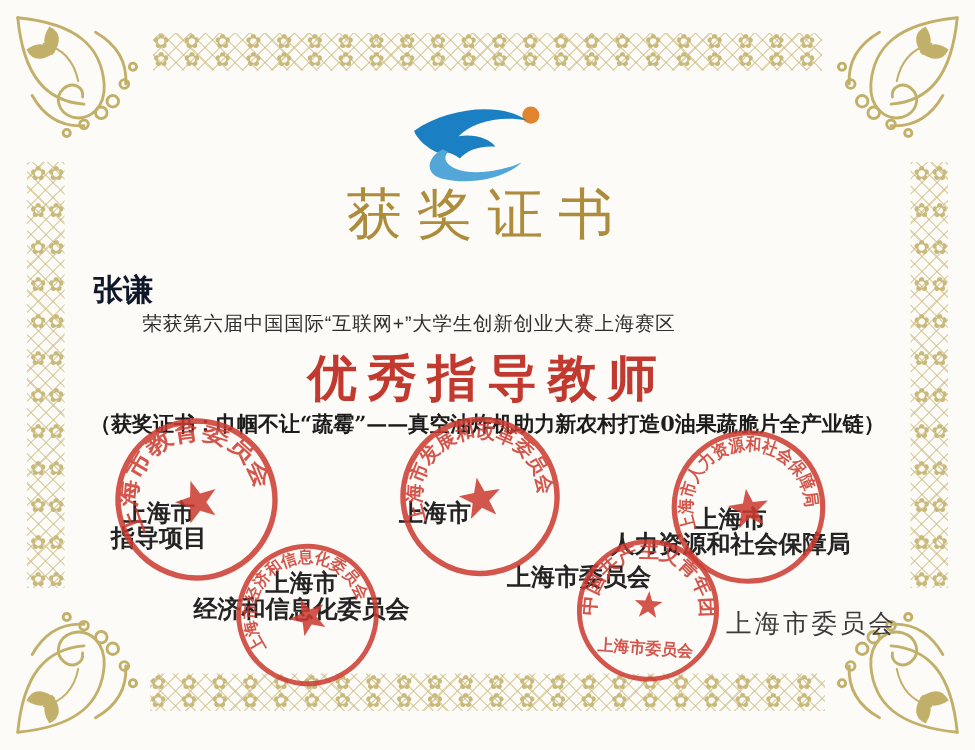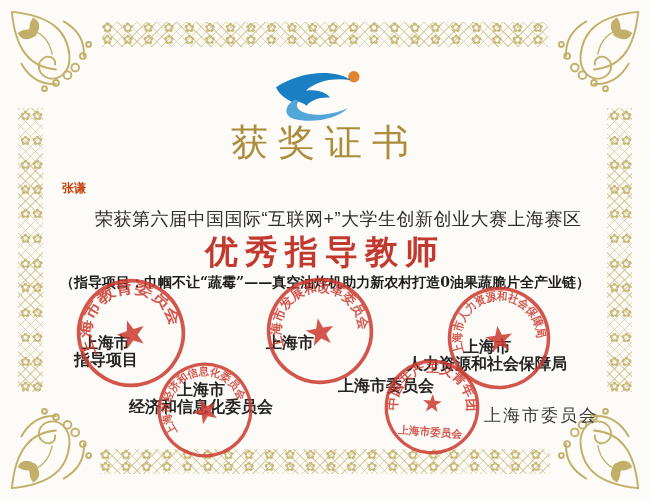--- a/index.html
+++ b/index.html
@@ -20,22 +20,22 @@
   .band-top{left:102px;right:102px;top:22px;height:25px;}
   .band-bottom{left:100px;right:100px;top:449px;height:25px;}
   .band-left{left:18px;top:108px;bottom:108px;width:25px;writing-mode:vertical-rl;line-height:12px;}
   .band-right{right:18px;top:108px;bottom:108px;width:25px;writing-mode:vertical-rl;line-height:12px;}
 
   
   .logo{position:absolute;left:50%;top:68px;transform:translateX(-50%);width:140px;height:56px;z-index:2;}
   .title{position:absolute;left:0;right:0;top:118px;text-align:center;z-index:2;
          font-family:"DejaVu Serif","Liberation Serif",serif;font-weight:normal;
          font-size:37px;letter-spacing:10px;color:#ad8c3c;}
-  .recipient{position:absolute;left:62px;top:180px;font-size:12px;font-weight:bold;color:#c2410c;z-index:2;}
-  .bodyline{position:absolute;left:95px;top:207px;font-size:18px;letter-spacing:.5px;color:#2e2e2e;z-index:2;}
+  .recipient{position:absolute;left:62px;top:180px;font-size:20px;font-weight:bold;color:#0f172a;z-index:2;}
+  .bodyline{position:absolute;left:95px;top:207px;font-size:13px;letter-spacing:.5px;color:#2e2e2e;z-index:2;}
   .award{position:absolute;left:0;right:0;top:230px;text-align:center;z-index:2;
          font-family:"DejaVu Serif","Liberation Serif",serif;font-weight:600;
          font-size:33px;letter-spacing:7px;color:#c23a2f;}
   .project{position:absolute;left:0;right:0;top:274px;text-align:center;z-index:2;
            font-family:"DejaVu Serif","Liberation Serif",serif;font-weight:bold;
            font-size:14px;color:#1c1c1c;}
 
   .slabel{position:absolute;transform:translateX(-50%);text-align:center;z-index:2;
           font-size:16px;font-weight:bold;color:#242424;line-height:17px;white-space:nowrap;}
   .date{position:absolute;left:484px;top:404px;z-index:2;font-size:17px;letter-spacing:2px;color:#3a3a3a;
@@ -98,21 +98,21 @@
   <svg class="logo" viewBox="0 0 140 64">
     <circle cx="103" cy="10" r="6.5" fill="#e08430"></circle>
     <path d="M14,22 C40,4 80,0 100,14 C78,10 58,16 48,26 C60,24 72,28 76,34 C64,33 54,37 49,43 C44,39 38,37 33,39 C24,35 17,29 14,22 Z" fill="#1b7fc3"></path>
     <path d="M36,36 C24,42 22,54 34,58 C56,64 84,58 96,46 C78,54 56,56 44,50 C38,47 36,42 40,38 Z" fill="#52a7d8"></path>
   </svg>
 
   <div class="title">获奖证书</div>
   <div class="recipient">张谦</div>
   <div class="bodyline">荣获第六届中国国际“互联网+”大学生创新创业大赛上海赛区</div>
   <div class="award">优秀指导教师</div>
-  <div class="project">（指导项目：巾帼不让“蔬霉”——真空油炸机助力新农村打造0油果蔬脆片全产业链）</div>
+  <div class="project">（获奖证书：巾帼不让“蔬霉”——真空油炸机助力新农村打造0油果蔬脆片全产业链）</div>
 
   <div class="slabel" style="left:106px;top:334px">
     <div>上海市</div>
     <div>指导项目</div>
   </div>
   <div class="slabel" style="left:290px;top:334px">
     <div>上海市</div>
   </div>
   <div class="slabel" style="left:487px;top:338px">
     <div>上海市</div>

